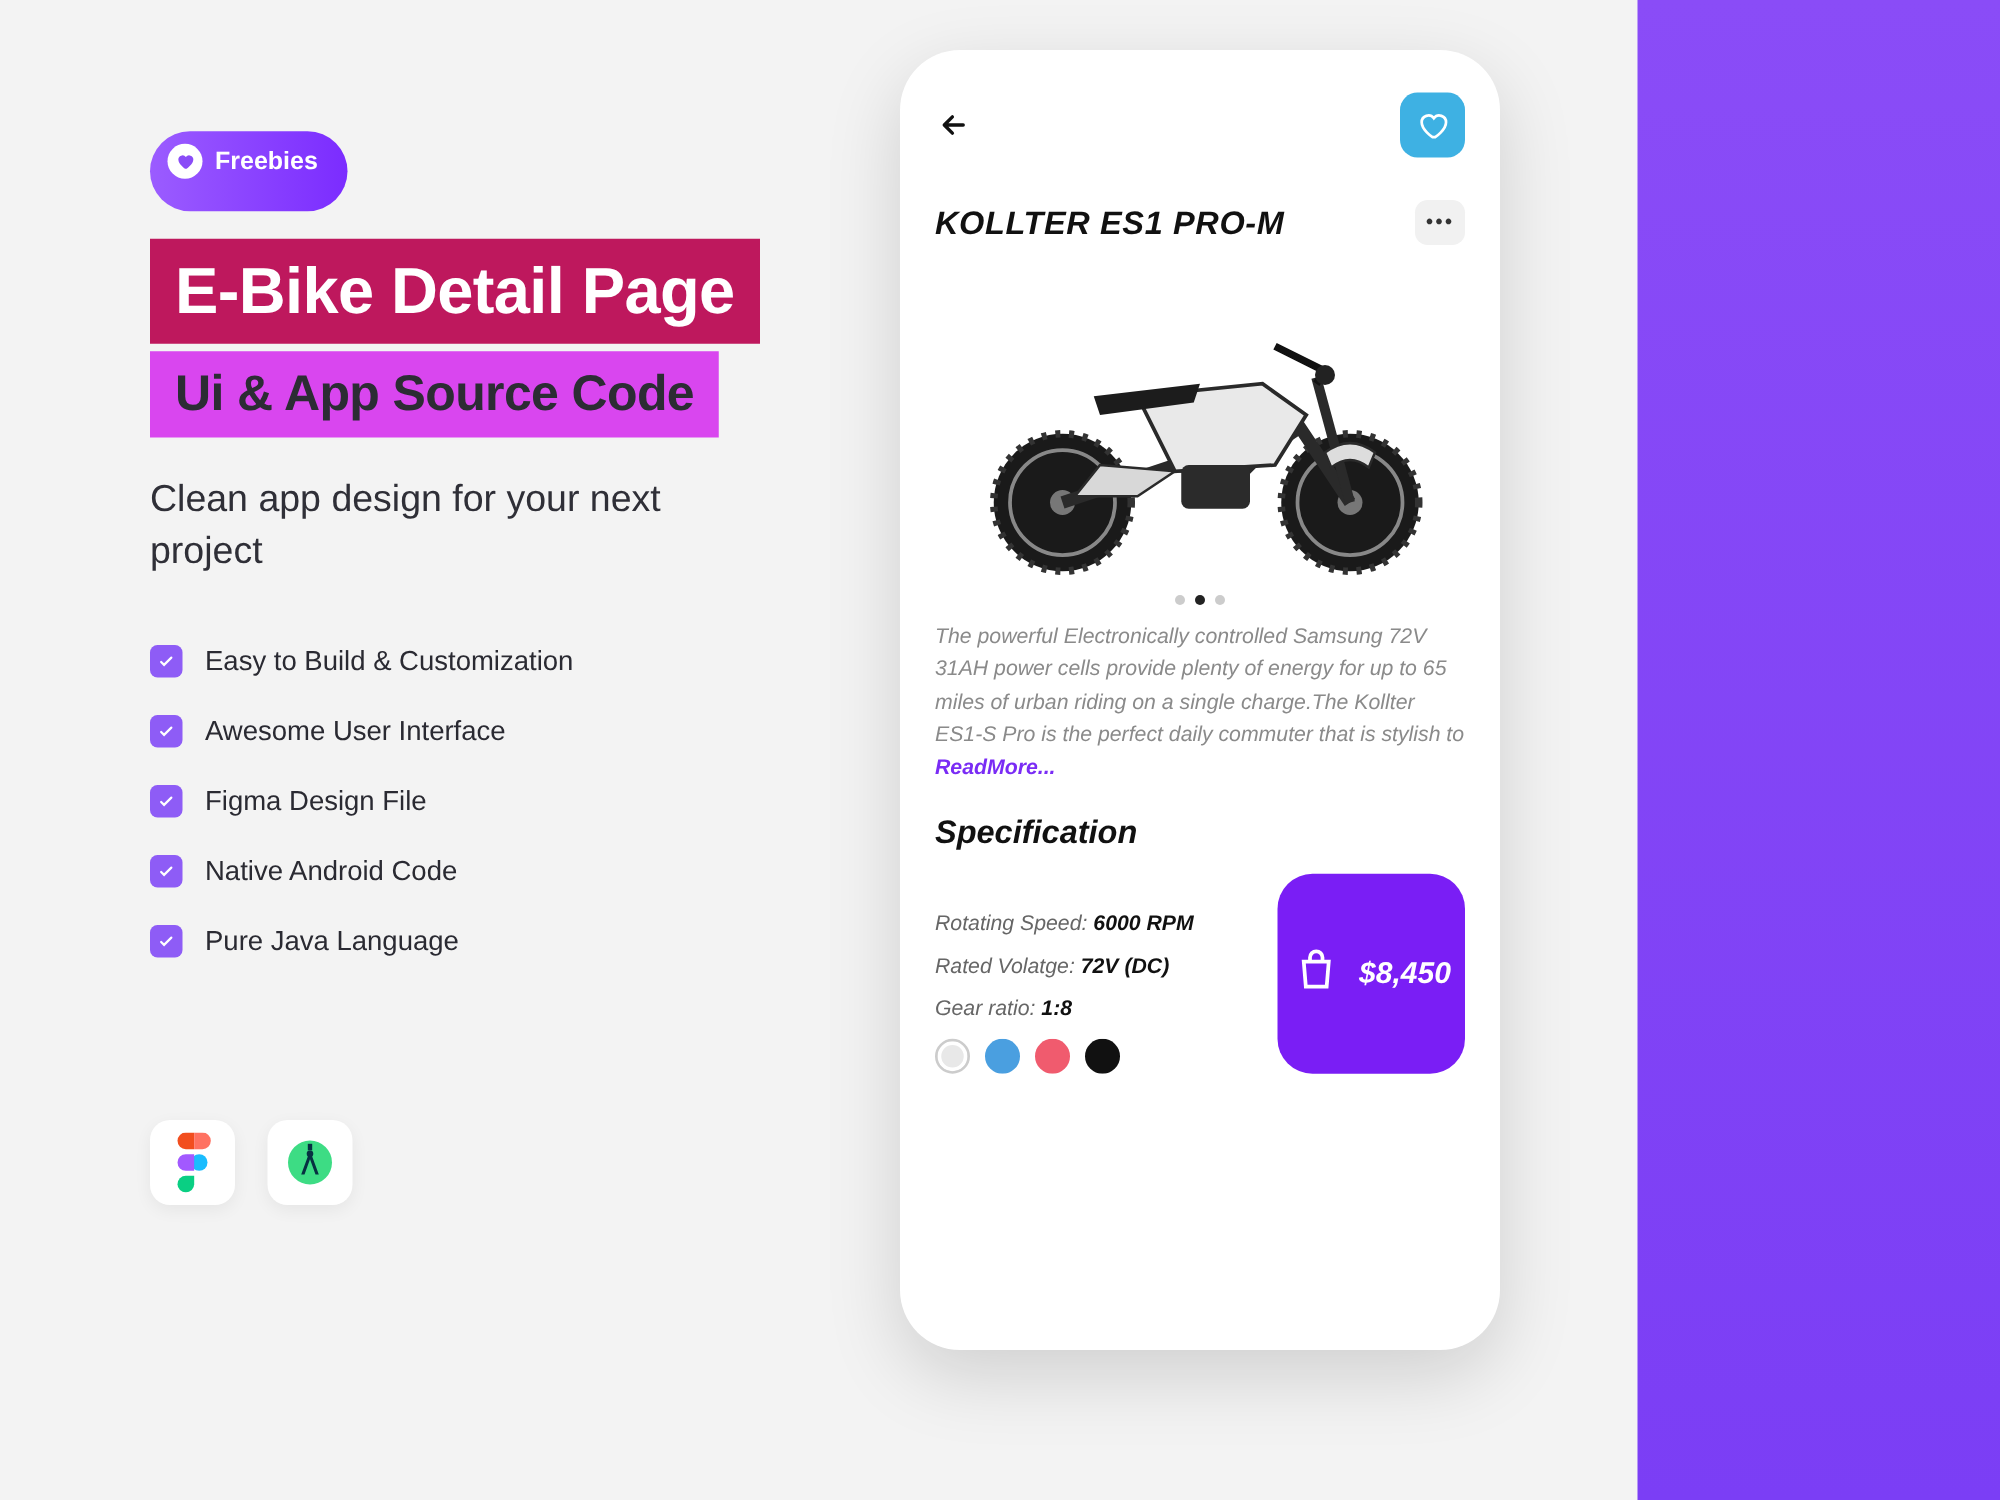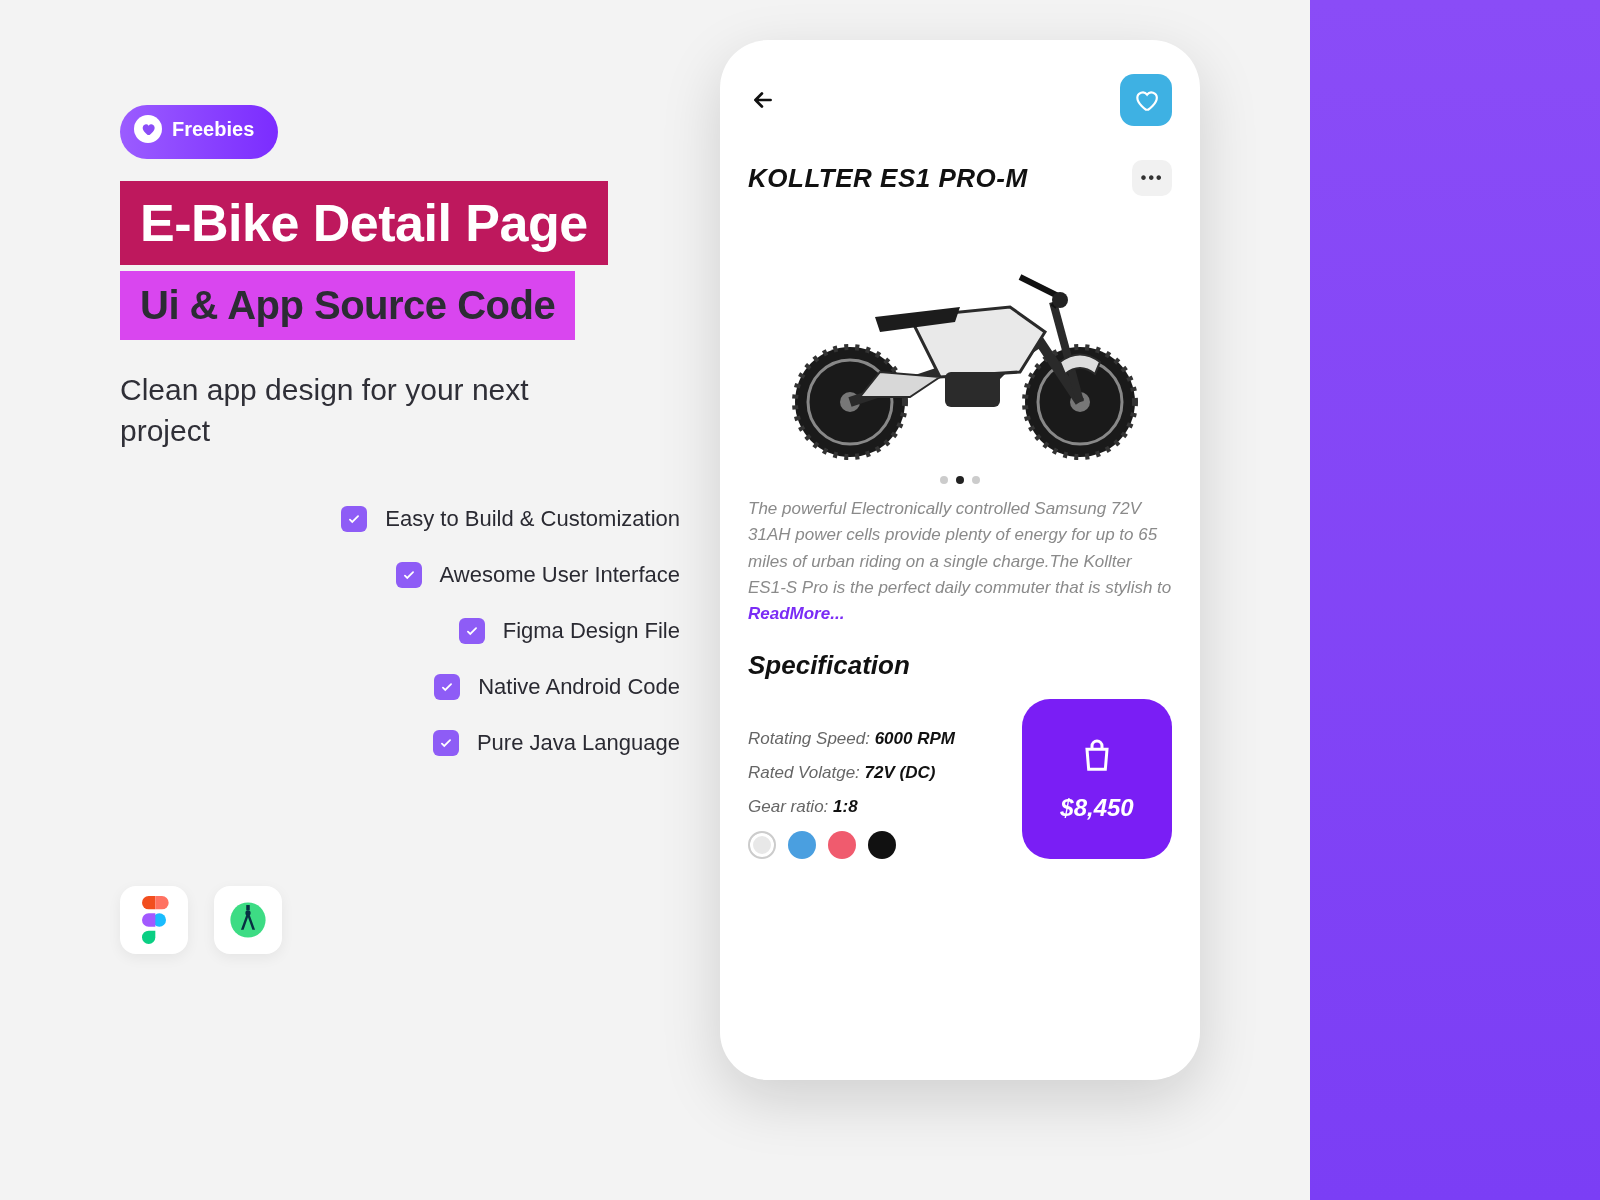--- a/index.html
+++ b/index.html
@@ -17,21 +17,21 @@
 }
 .left-pane {
   position: absolute;
   left: 120px; top: 105px;
   width: 560px;
 }
 .freebies-pill {
   display: inline-flex; align-items: center;
   background: linear-gradient(90deg, #9b5cff 0%, #7b2cff 100%);
   border-radius: 999px;
-  padding: 10px 24px 16px 14px;
+  padding: 10px 24px 26px 14px;
   color: #fff; font-weight: 700; font-size: 20px;
   gap: 10px;
 }
 .freebies-pill .heart-badge {
   width: 28px; height: 28px; border-radius: 50%;
   background: #fff; display: flex; align-items: center; justify-content: center;
 }
 .title-dark {
   display: inline-block;
   margin-top: 22px;
@@ -59,21 +59,20 @@
   line-height: 1.35;
   max-width: 480px;
 }
 .checklist {
   margin-top: 55px;
 }
 .check-item {
   display: flex; align-items: center;
   gap: 18px;
   margin-bottom: 30px;
-  justify-content: flex-end;
 }
 .checkbox {
   width: 26px; height: 26px;
   background: #8e5cf6;
   border-radius: 6px;
   display: flex; align-items: center; justify-content: center;
 }
 .check-item span.txt {
   font-size: 22px;
   color: #2a2a32;
@@ -163,21 +162,21 @@
   width: 28px; height: 28px; border-radius: 50%;
   border: 2px solid transparent;
   cursor: pointer;
 }
 .color-swatch.selected { border-color: #ccc; box-shadow: inset 0 0 0 3px #fff; }
 
 .buy-btn {
   width: 150px; height: 160px;
   background: #7a1ef5;
   border-radius: 28px;
-  display: flex; flex-direction: column; align-items: center; justify-content: center;
+  display: flex; flex-direction: row; align-items: center; justify-content: center;
   gap: 14px; cursor: pointer;
 }
 .buy-price { color: #fff; font-size: 24px; font-weight: 800; }
 
 
 .moto {
   width: 400px; height: 240px;
 }
 </style>
 </head>

